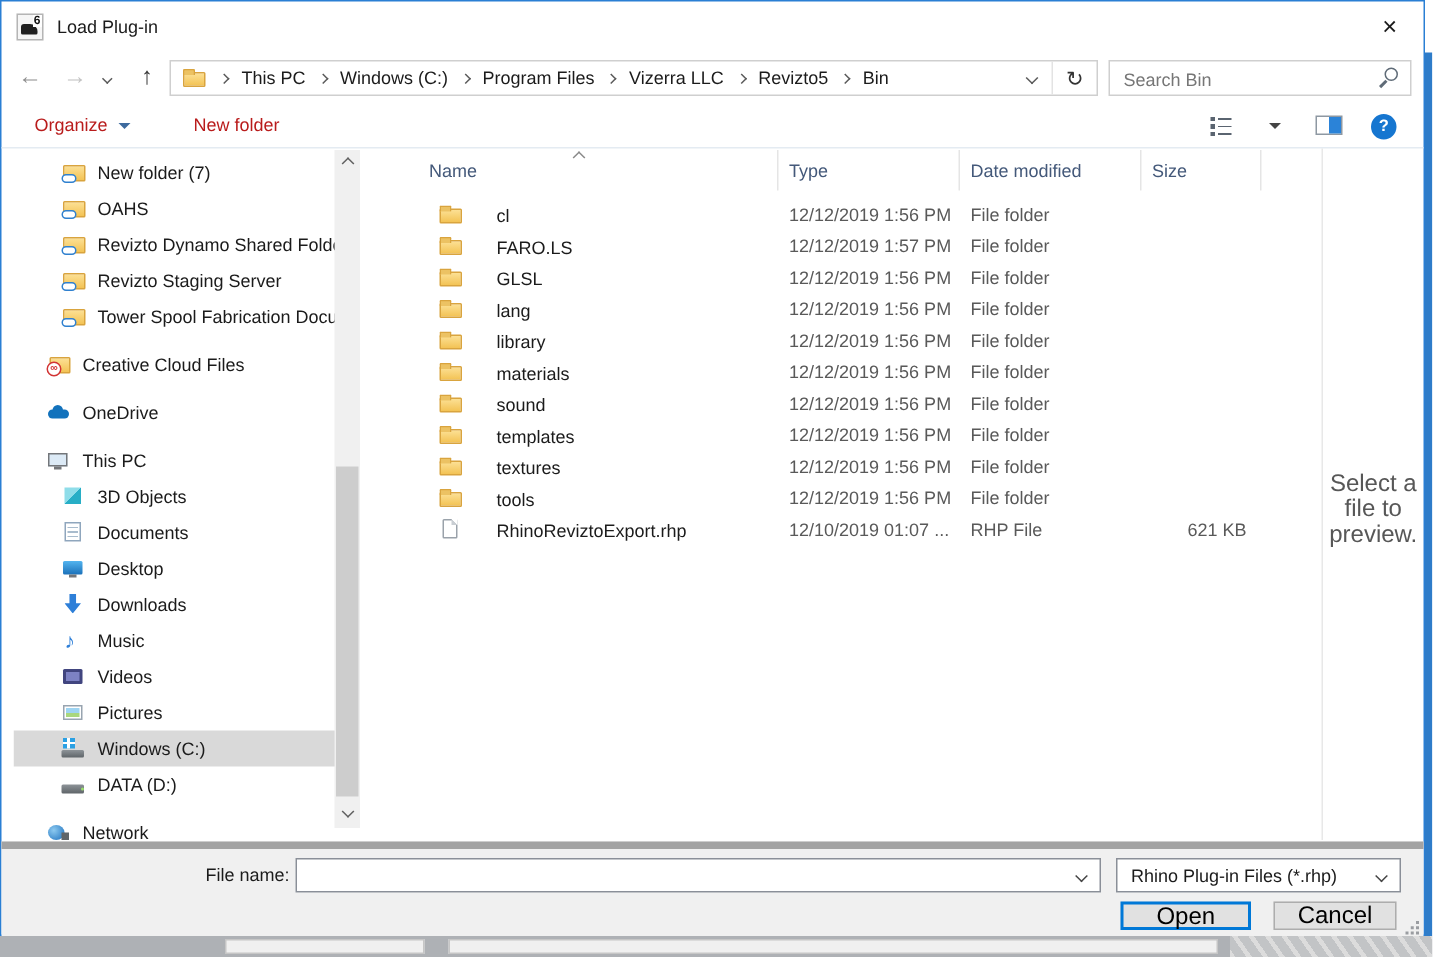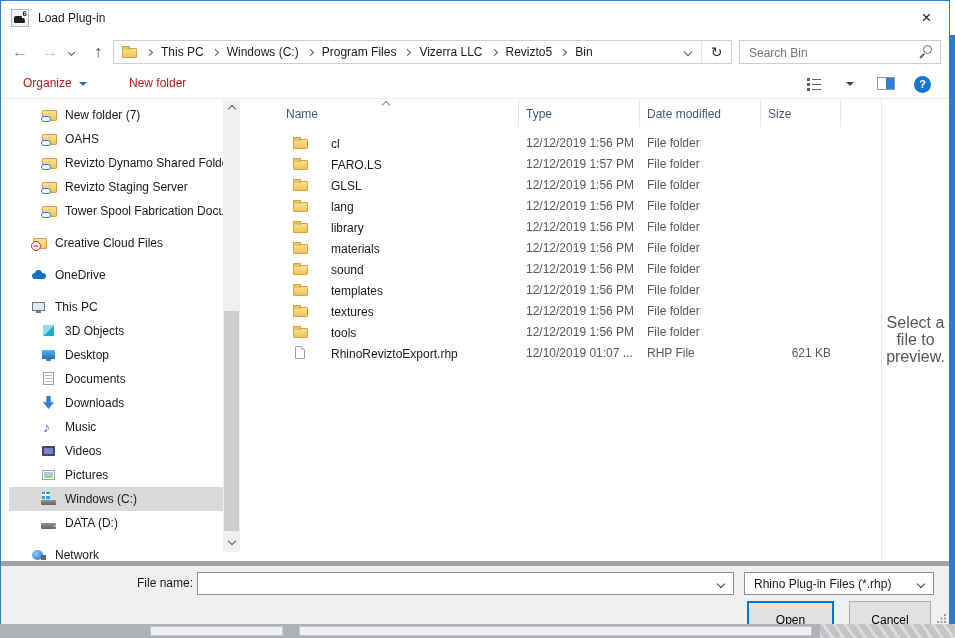--- a/index.html
+++ b/index.html
@@ -97,21 +97,21 @@
   
   .footer{position:absolute;left:0;top:560px;width:948px;height:62px;background:#f0f0f0;border-top:5px solid #a3a3a3;box-sizing:content-box}
   .fn-label{position:absolute;left:80px;top:10px;width:112px;text-align:right}
   .fn-combo{position:absolute;left:196px;top:6px;width:537px;height:23px;border:1px solid #8a8f98;background:#fff;
             box-sizing:border-box;display:flex;align-items:center}
   .fn-combo input{flex:1;border:none;outline:none;height:19px;font-family:inherit;font-size:12px;padding-left:6px;background:transparent}
   .fn-combo .chev{margin-right:9px;border-color:#444}
   .filter{position:absolute;left:743px;top:6px;width:190px;height:23px;border:1px solid #8a8f98;background:#fff;
           box-sizing:border-box;display:flex;align-items:center;justify-content:space-between;padding:0 9px}
   .filter .chev{border-color:#444}
-  .btn{position:absolute;top:35px;height:38px;background:#e1e1e1;font-family:inherit;font-size:12px;color:#000;padding:0}
+  .btn{position:absolute;top:35px;height:19px;background:#e1e1e1;font-family:inherit;font-size:16px;color:#000;padding:0}
   .open{left:746px;width:87px;border:2px solid #0078d7}
   .cancel{left:848px;width:82px;border:1px solid #adadad}
   .grip{position:absolute;left:936px;top:48px;width:10px;height:10px}
   .grip::before{content:"";position:absolute;left:7px;top:0;width:2px;height:2px;background:#9a9da1;
        box-shadow:0 3.5px #9a9da1,-3.5px 3.5px #9a9da1,0 7px #9a9da1,-3.5px 7px #9a9da1,-7px 7px #9a9da1}
 
   
   .ic{position:relative;width:17px;height:16px;flex:none;display:inline-block}
   .ic-folder::before{content:"";position:absolute;left:1px;top:4px;width:13px;height:8px;
        background:linear-gradient(#fce094,#f3c355);border:1px solid #d9a43e;border-radius:1px}
@@ -283,27 +283,27 @@
             <span class="ic ic-this-pc"></span>
             <span>This PC</span>
           </div>
 
           <div class="side-item lvl2">
             <span class="ic ic-objects-3d"></span>
             <span>3D Objects</span>
           </div>
 
           <div class="side-item lvl2">
+            <span class="ic ic-documents"></span>
+            <span>Documents</span>
+          </div>
+
+          <div class="side-item lvl2">
             <span class="ic ic-desktop"></span>
             <span>Desktop</span>
-          </div>
-
-          <div class="side-item lvl2">
-            <span class="ic ic-documents"></span>
-            <span>Documents</span>
           </div>
 
           <div class="side-item lvl2">
             <span class="ic ic-downloads"></span>
             <span>Downloads</span>
           </div>
 
           <div class="side-item lvl2">
             <span class="ic ic-music"></span>
             <span>Music</span>

